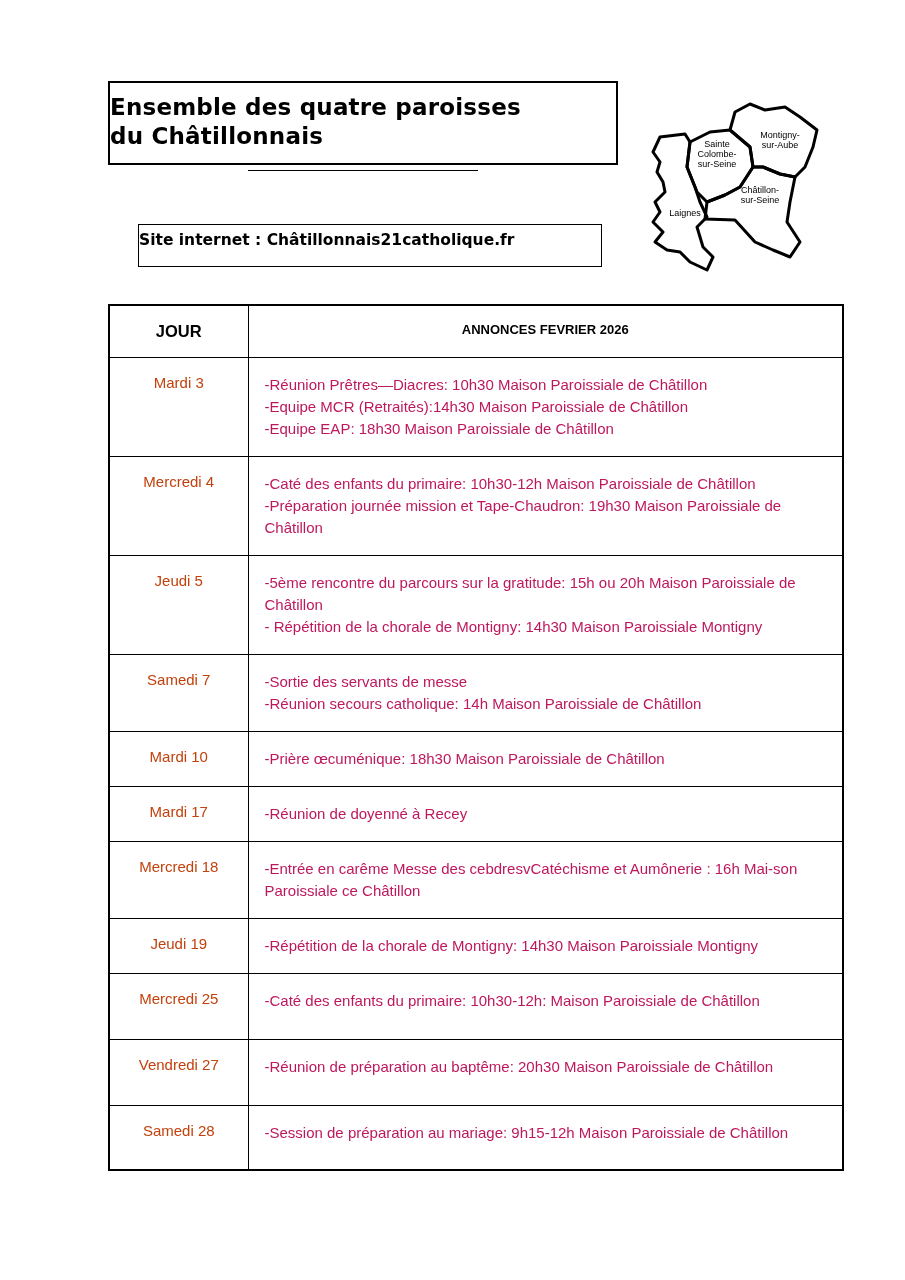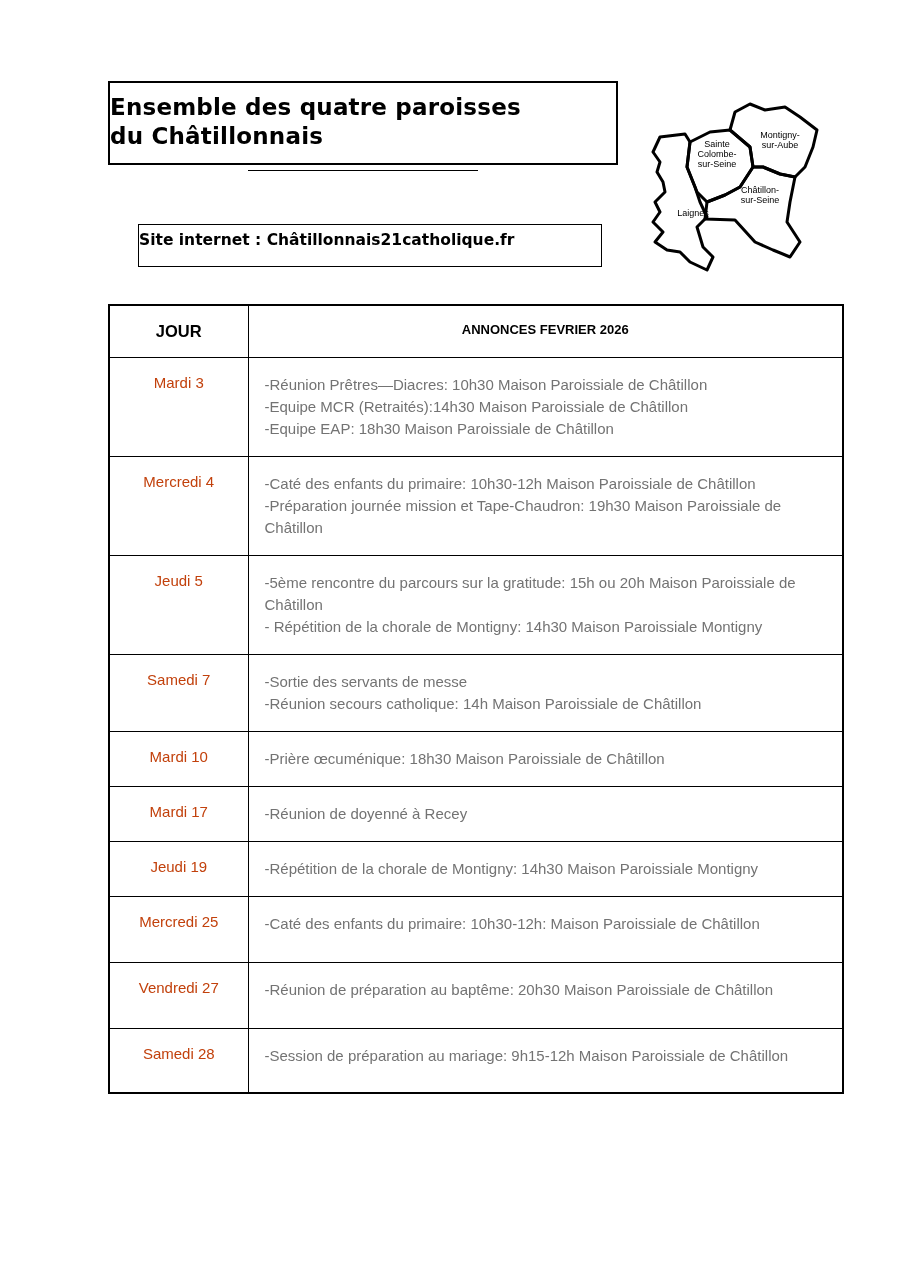--- a/index.html
+++ b/index.html
@@ -12,21 +12,21 @@
   .site-text { font-family:"DejaVu Sans", sans-serif; font-weight:bold; font-size:15.5px; line-height:30px; }
   .map { position:absolute; left:625px; top:92px; width:210px; height:185px; }
   .map svg { width:210px; height:185px; }
   .map-label { position:absolute; font-size:9px; line-height:10px; text-align:center; font-family:"Liberation Sans", sans-serif; }
   table.annonces { position:absolute; left:108px; top:304px; width:736px; border-collapse:collapse; font-family:"Liberation Sans", sans-serif; font-size:15px; }
   table.annonces td, table.annonces th { border:1.5px solid #000; vertical-align:top; padding:16px; }
   table.annonces { border:2px solid #000; }
   th.jour-h { width:139px; font-weight:bold; font-size:16.5px; text-align:center; padding-top:10px; height:47px; box-sizing:border-box; }
   th.ann-h { font-weight:bold; font-size:13px; padding-top:10px; }
   td.day { text-align:center; padding-top:5px; color:#c2410c; }
-  td.events { padding:5px 4px 0 5px; line-height:22px; color:#737373; }
+  td.events { padding:5px 4px 0 5px; line-height:22px; color:#be185d; }
   .ev { display:block; }
 </style>
 </head>
 <body>
 
 <div class="title-box">
   <div class="title-line first">Ensemble des quatre paroisses</div>
   <div class="title-line">du Châtillonnais</div>
   <div class="title-rule"></div>
 </div>
@@ -54,21 +54,21 @@
     <span>sur-Seine</span>
   </div>
   <div class="map-label" style="left:125px;top:38px;width:60px;">
     <span>Montigny-</span><br>
     <span>sur-Aube</span>
   </div>
   <div class="map-label" style="left:105px;top:93px;width:60px;">
     <span>Châtillon-</span><br>
     <span>sur-Seine</span>
   </div>
-  <div class="map-label" style="left:48px;top:116px;width:40px;text-align:center;">
+  <div class="map-label" style="left:40px;top:116px;width:40px;text-align:center;">
     <span>Laignes</span>
   </div>
 </div>
 
 <table class="annonces">
   <thead>
     <tr>
       <th class="jour-h">JOUR</th>
       <th class="ann-h">ANNONCES FEVRIER 2026</th>
     </tr>
@@ -108,20 +108,26 @@
       <td class="events">
         <span class="ev">-Prière œcuménique:  18h30 Maison Paroissiale de Châtillon</span>
       </td>
     </tr>
     <tr style="height:47px">
       <td class="day">Mardi 17</td>
       <td class="events">
         <span class="ev">-Réunion de doyenné à Recey</span>
       </td>
     </tr>
+    <tr style="height:54px">
+      <td class="day">Mercredi 18</td>
+      <td class="events">
+        <span class="ev">-Entrée en carême  Messe des cebdresvCatéchisme et Aumônerie : 16h Mai-son Paroissiale ce  Châtillon</span>
+      </td>
+    </tr>
     <tr style="height:55px">
       <td class="day">Jeudi 19</td>
       <td class="events">
         <span class="ev">-Répétition de la chorale de Montigny: 14h30 Maison Paroissiale Montigny</span>
       </td>
     </tr>
     <tr style="height:66px">
       <td class="day">Mercredi 25</td>
       <td class="events">
         <span class="ev">-Caté des enfants du primaire: 10h30-12h:  Maison Paroissiale de Châtillon</span>

